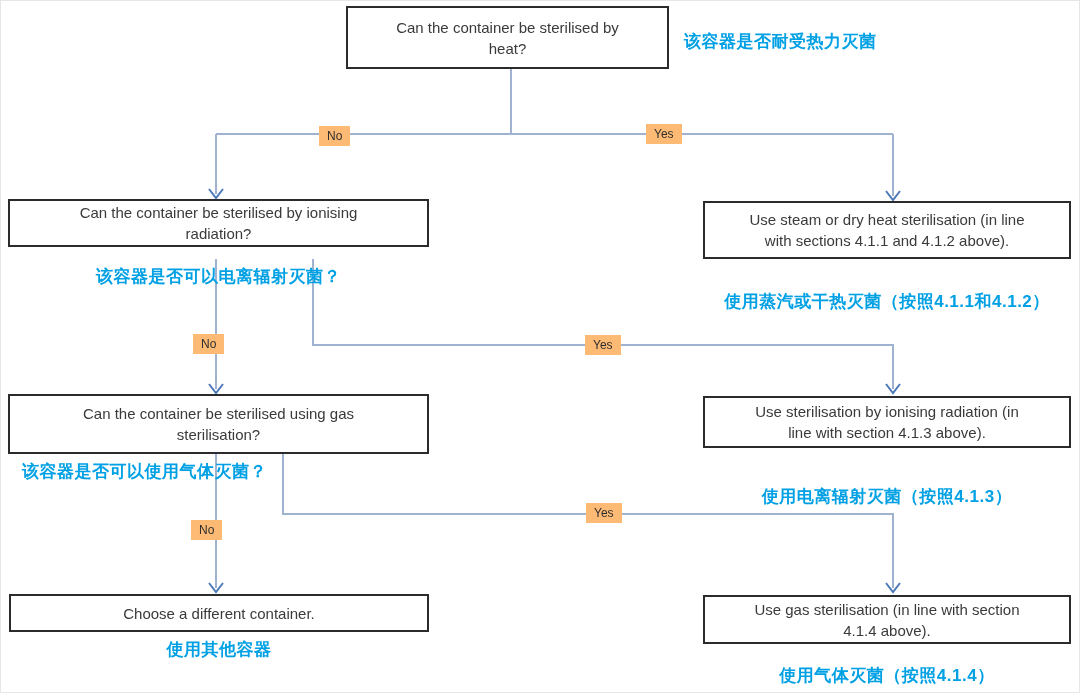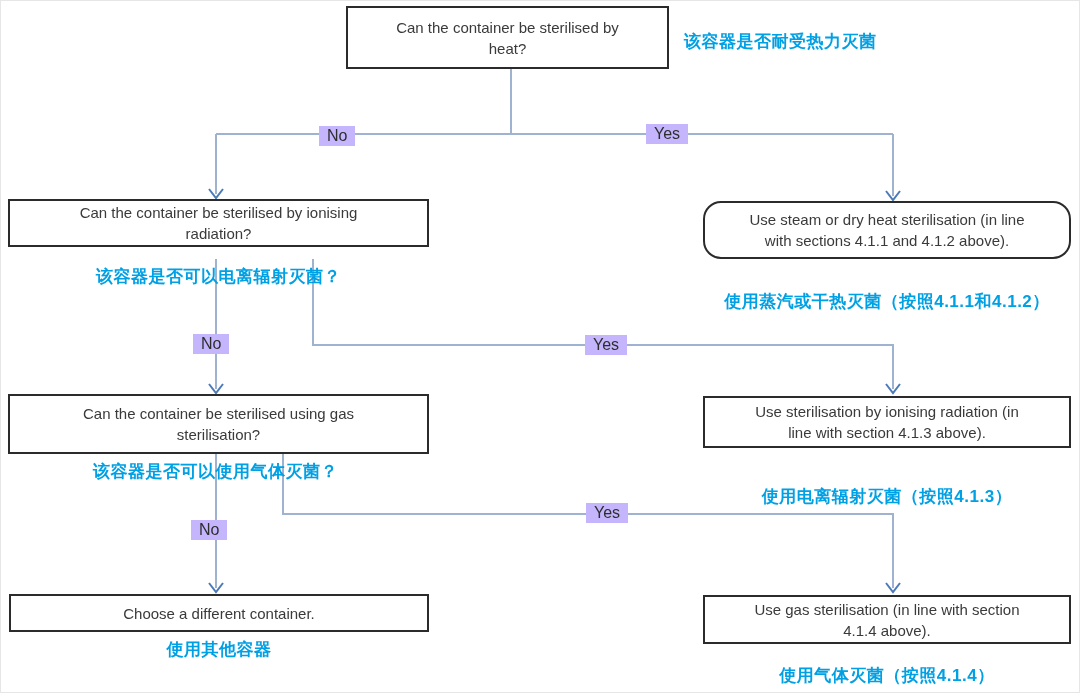--- a/index.html
+++ b/index.html
@@ -31,45 +31,45 @@
     line-height: 1.4;
     display: flex;
     align-items: center;
     justify-content: center;
     text-align: center;
     padding: 2px 8px;
   }
   .node span { white-space: pre-line; }
   .n-q1  { left: 345px; top: 5px;   width: 323px; height: 63px; }
   .n-q2  { left: 7px;   top: 198px; width: 421px; height: 48px; }
-  .n-a1  { left: 702px; top: 200px; width: 368px; height: 58px; border-radius: 18px; }
+  .n-a1  { left: 702px; top: 200px; width: 368px; height: 58px; }
   .n-q3  { left: 7px;   top: 393px; width: 421px; height: 60px; }
   .n-a2  { left: 702px; top: 395px; width: 368px; height: 52px; }
   .n-end { left: 8px;   top: 593px; width: 420px; height: 38px; }
   .n-a3  { left: 702px; top: 594px; width: 368px; height: 49px; }
   .zh {
     position: absolute;
     color: #00A0E4;
     font-weight: bold;
     font-size: 17px;
     letter-spacing: 0.5px;
     white-space: nowrap;
   }
   .zh-q1  { left: 683px; top: 29px; }
   .zh-q2  { left: 7px;   top: 264px; width: 421px; text-align: center; }
   .zh-a1  { left: 702px; top: 269px; width: 368px; text-align: center; margin-top: 20px; }
-  .zh-q3  { left: 4px;   top: 459px; width: 421px; text-align: center; }
+  .zh-q3  { left: 21px;   top: 459px; width: 421px; text-align: left; }
   .zh-a2  { left: 702px; top: 484px; width: 368px; text-align: center; }
   .zh-end { left: 8px;   top: 637px; width: 420px; text-align: center; }
   .zh-a3  { left: 702px; top: 663px; width: 368px; text-align: center; }
   .edge-label {
     position: absolute;
-    background: #c4b5fd;
+    background: #fdba74;
     color: #2e2e2e;
-    font-size: 16px;
+    font-size: 12px;
     line-height: 20px;
     padding: 0 8px;
     text-align: right;
   }
   .el-no1  { left: 318px; top: 125px; }
   .el-yes1 { left: 645px; top: 123px; }
   .el-no2  { left: 192px; top: 333px; }
   .el-yes2 { left: 584px; top: 334px; }
   .el-no3  { left: 190px; top: 519px; }
   .el-yes3 { left: 585px; top: 502px; }

